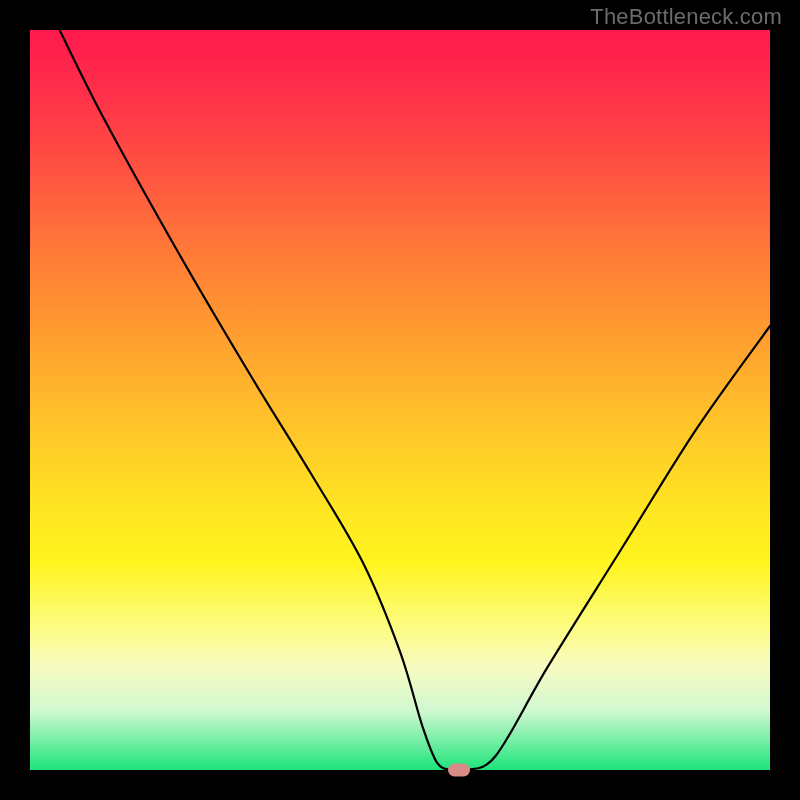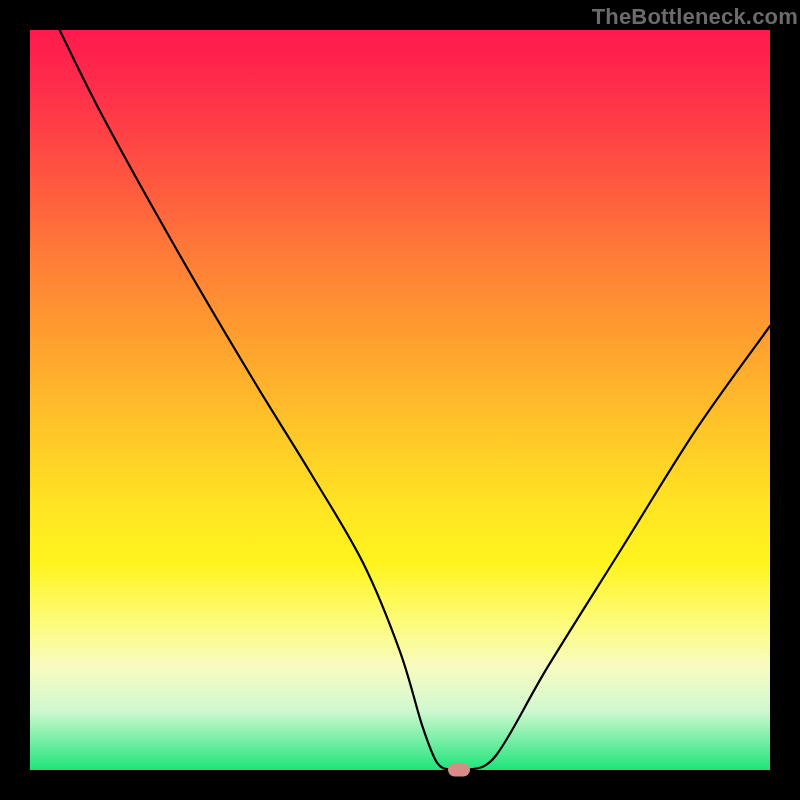--- a/index.html
+++ b/index.html
@@ -11,21 +11,21 @@
           #ff5640 20%,
           #ff7a38 30%,
           #ff9a30 40%,
           #ffc928 55%,
           #ffe622 65%,
           #fff41e 72%,
           #fdfc7a 80%,
           #f8fbc0 86%,
           #d0f8d0 92%,
           #1de47a 100%);}
-  .watermark{position:absolute;right:2px;top:4px;color:#6b6b6b;font-size:22px;font-weight:700;letter-spacing:0.2px}
+  .watermark{position:absolute;right:18px;top:4px;color:#6b6b6b;font-size:22px;font-weight:400;letter-spacing:0.2px}
   svg.curve{position:absolute;left:30px;top:30px;width:740px;height:740px;overflow:visible}
   .curve path{fill:none;stroke:#000;stroke-width:2.2;stroke-linejoin:round;stroke-linecap:round}
   .marker{position:absolute;width:22px;height:13px;border-radius:7px;background:#d98c87;transform:translate(-50%,-50%)}
 </style>
 </head>
 <body>
 
 <div class="frame">
   <div class="plot"></div>
 

